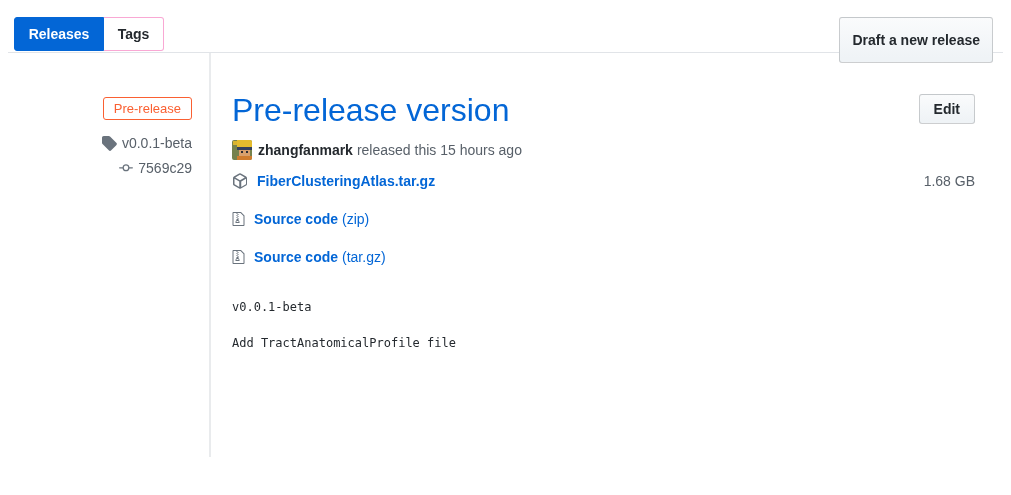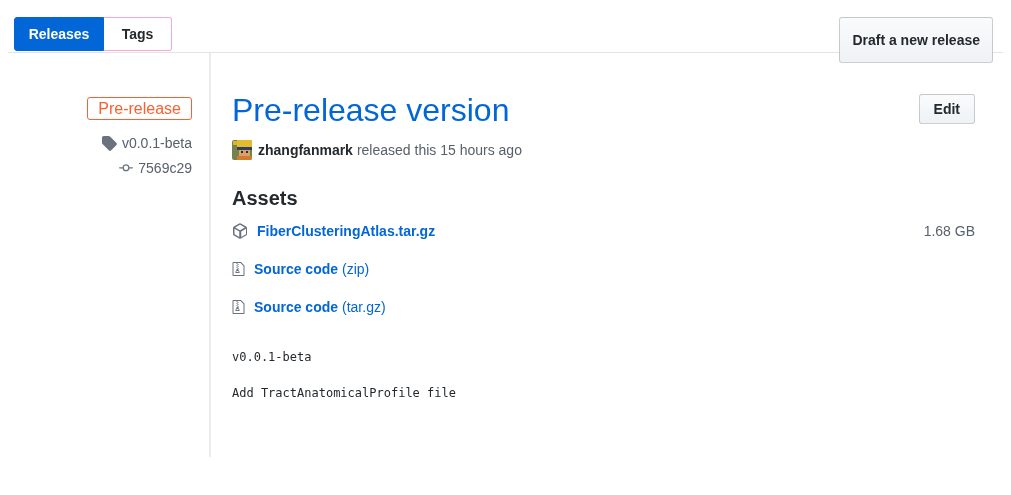--- a/index.html
+++ b/index.html
@@ -17,40 +17,40 @@
   .subnav-item {
     font-size:14px; font-weight:700; line-height:16px;
     padding:8px 0; text-align:center; box-sizing:border-box; cursor:pointer;
     height:34px; border:1px solid #f9a8d4; background:#fff; color:#24292e;
   }
   .subnav-item.active {
     background:#0366d6; border-color:#0366d6; color:#fff;
     border-radius:3px 0 0 3px;
   }
   .subnav-item.releases { width:90px; }
-  .subnav-item.tags { width:68px; border-left:none; border-radius:0 3px 3px 0; }
+  .subnav-item.tags { width:60px; border-left:none; border-radius:0 3px 3px 0; }
   .btn {
     display:inline-block; box-sizing:border-box; cursor:pointer;
     font-family:"Liberation Sans", sans-serif;
     font-size:14px; font-weight:700; color:#24292e; line-height:20px;
     background:linear-gradient(-180deg,#fafbfc,#eff3f6 90%);
     border:1px solid rgba(27,31,35,.2); border-radius:3px;
     padding:12px 12px;
   }
   .top-rule { border:none; border-top:1px solid #e1e4e8; margin:0 8px; }
 
   
   .columns { display:flex; height:404px; }
   .sidebar {
     width:211px; box-sizing:border-box; flex:0 0 211px;
     border-right:2px solid #e9ebed;
     padding:44px 17px 0 0; text-align:right;
   }
   .prerelease-badge {
-    display:inline-block; font-size:16px; line-height:15px; color:#fa6032;
+    display:inline-block; font-size:13px; line-height:15px; color:#fa6032;
     border:1px solid #fa6032; border-radius:3px; padding:3px 10px;
   }
   .side-row {
     display:flex; justify-content:flex-end; align-items:center;
     color:#586069; font-size:14px; margin-top:15px;
   }
   .side-row.commit { margin-top:9px; }
   .side-row .octicon { margin-right:5px; color:#6a737d; flex:none; }
 
   .main { flex:1; box-sizing:border-box; padding:38px 36px 0 21px; }
@@ -130,21 +130,20 @@
           <rect x="7" y="10" width="11" height="6" fill="#d8a06d"></rect>
           <rect x="9" y="11" width="2" height="2" fill="#2b2b33"></rect>
           <rect x="14" y="11" width="2" height="2" fill="#2b2b33"></rect>
           <rect x="5" y="16" width="15" height="4" fill="#cf7c2e"></rect>
         </svg>
       </span>
       <a class="author-name">zhangfanmark</a>
       <span>released this 15 hours ago</span>
     </div>
 
-    <h3 class="assets-heading">Assets</h3>
 
     <div class="asset-row first">
       <svg class="octicon" width="16" height="16" viewBox="0 0 16 16" fill="currentColor" aria-hidden="true">
         <path d="m8.878.392 5.25 3.045c.54.314.872.89.872 1.514v6.098a1.75 1.75 0 0 1-.872 1.514l-5.25 3.045a1.75 1.75 0 0 1-1.756 0l-5.25-3.045A1.75 1.75 0 0 1 1 11.049V4.951c0-.624.332-1.2.872-1.514L7.122.392a1.75 1.75 0 0 1 1.756 0ZM7.875 1.69l-4.63 2.685L8 7.133l4.755-2.758-4.63-2.685a.248.248 0 0 0-.25 0ZM2.5 5.677v5.372c0 .09.047.171.125.216l4.625 2.683V8.432Zm6.75 8.271 4.625-2.683a.25.25 0 0 0 .125-.216V5.677L9.25 8.432Z"></path>
       </svg>
       <a class="asset-link">FiberClusteringAtlas.tar.gz</a>
       <span class="asset-size">1.68 GB</span>
     </div>
 
     <div class="asset-row">

